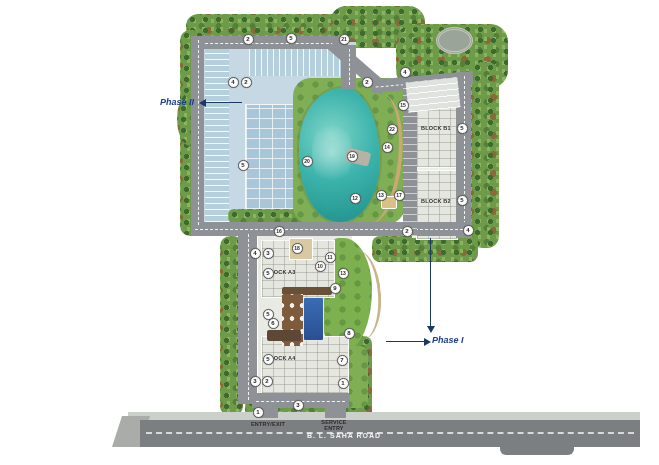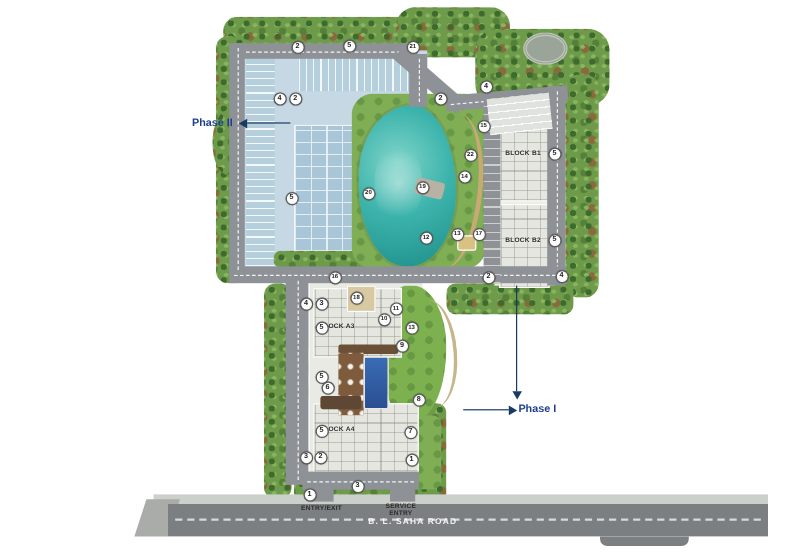--- a/index.html
+++ b/index.html
@@ -40,21 +40,21 @@
       repeating-linear-gradient(90deg,rgba(120,126,112,.35) 0 1px,rgba(0,0,0,0) 1px 11px);}
   .bigdash::before{content:"";position:absolute;left:6px;right:6px;top:12px;
     border-top:2px dashed rgba(255,255,255,.7);}
   
   .marker{position:absolute;width:11px;height:11px;margin-left:-5.5px;margin-top:-5.5px;
     border-radius:50%;background:#fdfdfd;border:1px solid #5a5a5a;box-sizing:border-box;
     font-weight:bold;font-size:6px;line-height:8px;text-align:center;color:#1e1e1e;
     box-shadow:0 0 1px rgba(0,0,0,.45);}
   .blocklabel{position:absolute;transform:translate(0,-50%);font-weight:bold;font-size:5.5px;
     letter-spacing:.2px;color:#2c2c2c;white-space:nowrap;text-shadow:0 0 2px #fff;}
-  .phase{font-weight:bold;font-size:9px;color:#1d3e8c;white-space:nowrap;}
+  .phase{font-weight:bold;font-size:9px;color:#1d3e8c;white-space:nowrap;font-style:italic;}
   .tinylabel{font-size:5.5px;line-height:1.05;color:#2b2b2b;text-align:center;font-weight:bold;
     letter-spacing:.2px;}
   .roadname{font-size:7px;font-weight:bold;letter-spacing:1px;color:rgba(255,255,255,.88);
     text-align:center;}
 </style>
 </head>
 <body>
 
 <div id="stage">
 

